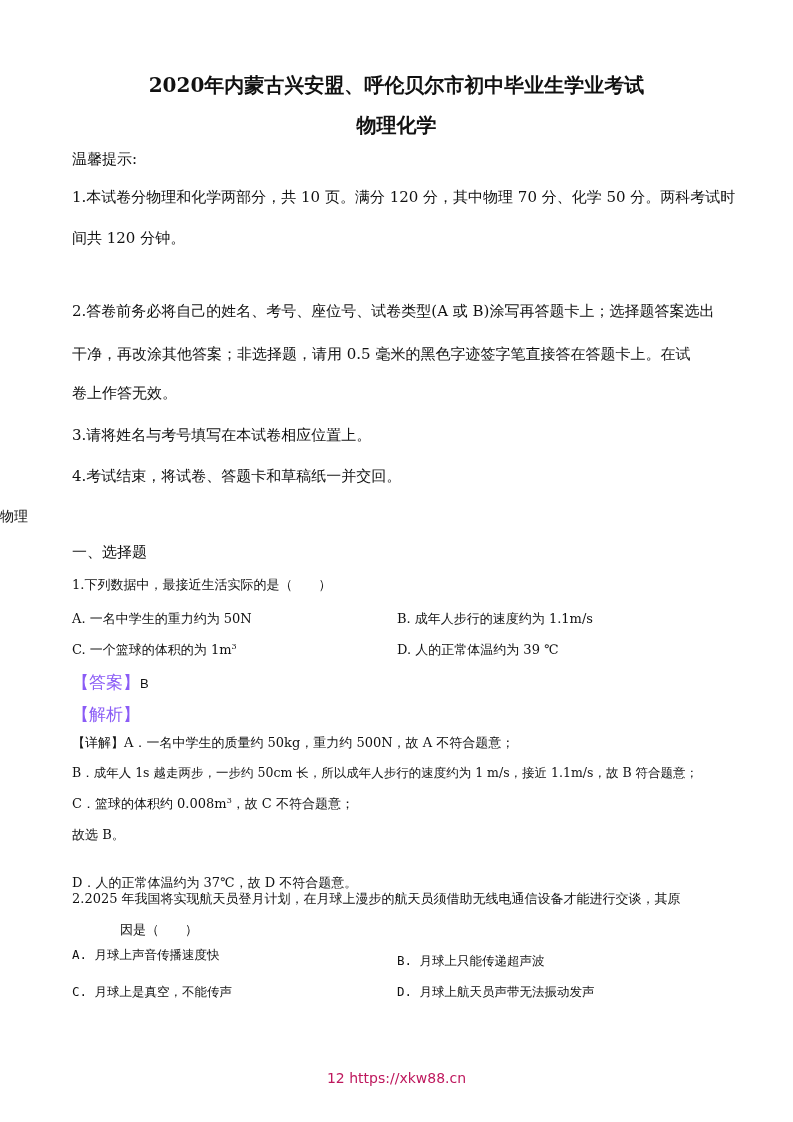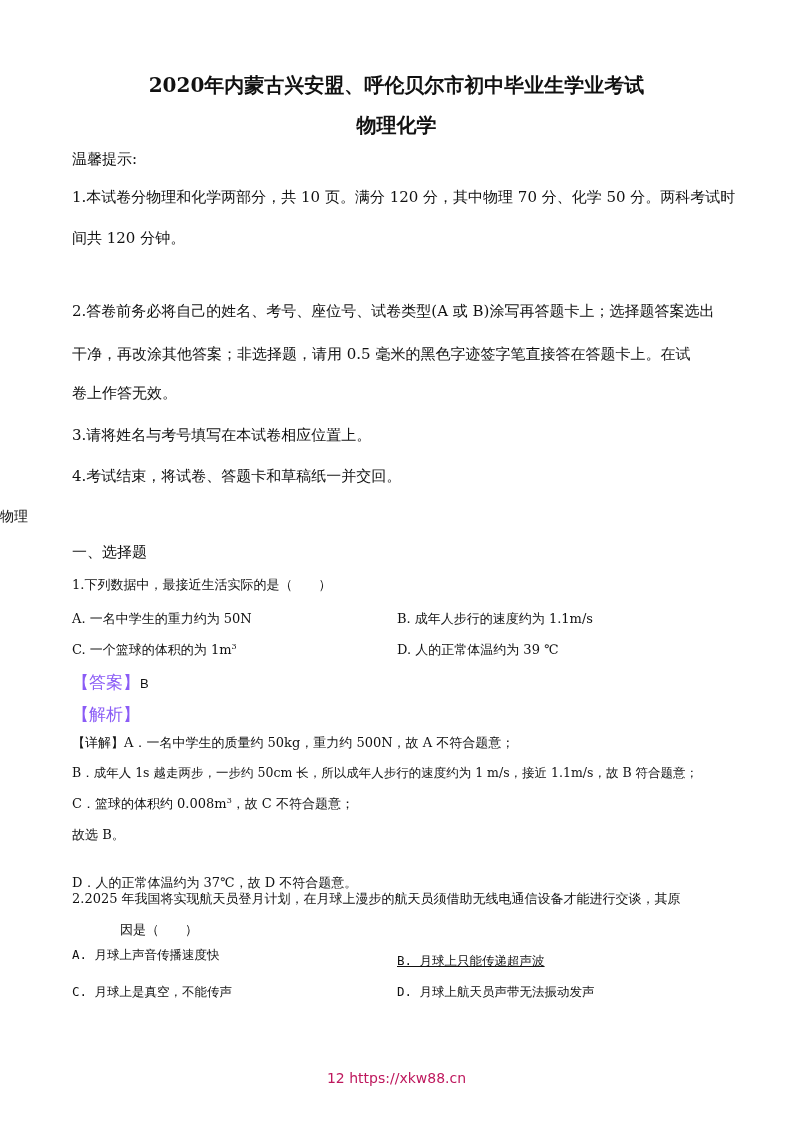--- a/index.html
+++ b/index.html
@@ -53,18 +53,18 @@
 
   <div class="abs r13" style="left:72px; top:734px;"><span>【详解】</span><span>A．一名中学生的质量约 50kg，重力约 500N，故 A 不符合题意；</span></div>
   <div class="abs r13" style="left:72px; top:765px; font-size:12.5px;">B．成年人 1s 越走两步，一步约 50cm 长，所以成年人步行的速度约为 1 m/s，接近 1.1m/s，故 B 符合题意；</div>
   <div class="abs r13" style="left:72px; top:795px;"><span>C．篮球的体积约 0.008m</span><sup>3</sup><span>，故 C 不符合题意；</span></div>
   <div class="abs r13" style="left:72px; top:826px;margin-top:48px;">D．人的正常体温约为 37℃，故 D 不符合题意。</div>
   <div class="abs r13" style="left:72px; top:810px;margin-top:16px;">故选 B。</div>
 
   <div class="abs r13" style="left:72px; top:890px;">2.2025 年我国将实现航天员登月计划，在月球上漫步的航天员须借助无线电通信设备才能进行交谈，其原</div>
   <div class="abs r13" style="left:72px; top:921px;margin-left:48px;">因是（　　）</div>
   <div class="abs mono13" style="left:72px; top:921px;margin-top:26px;">A. 月球上声音传播速度快</div>
-  <div class="abs mono13" style="left:397px; top:953px;text-decoration:underline;">B. 月球上只能传递超声波</div>
+  <div class="abs mono13" style="left:397px; top:953px;">B. 月球上只能传递超声波</div>
   <div class="abs mono13" style="left:72px; top:984px;">C. 月球上是真空，不能传声</div>
   <div class="abs mono13" style="left:397px; top:984px;">D. 月球上航天员声带无法振动发声</div>
 
   <div class="abs footer" style="top:1070px;">12 https://xkw88.cn</div>
 </div>
 
 </body></html>

